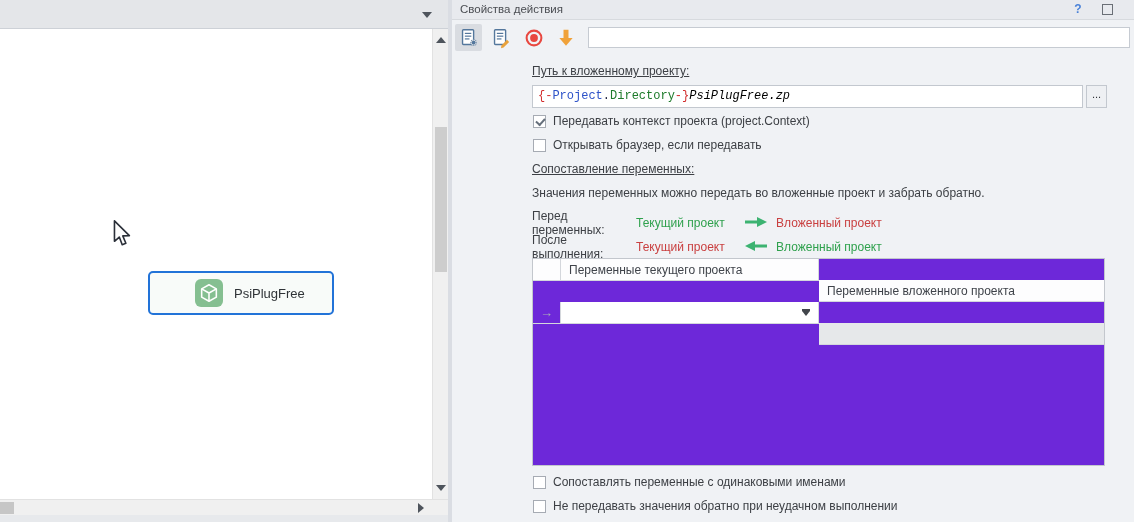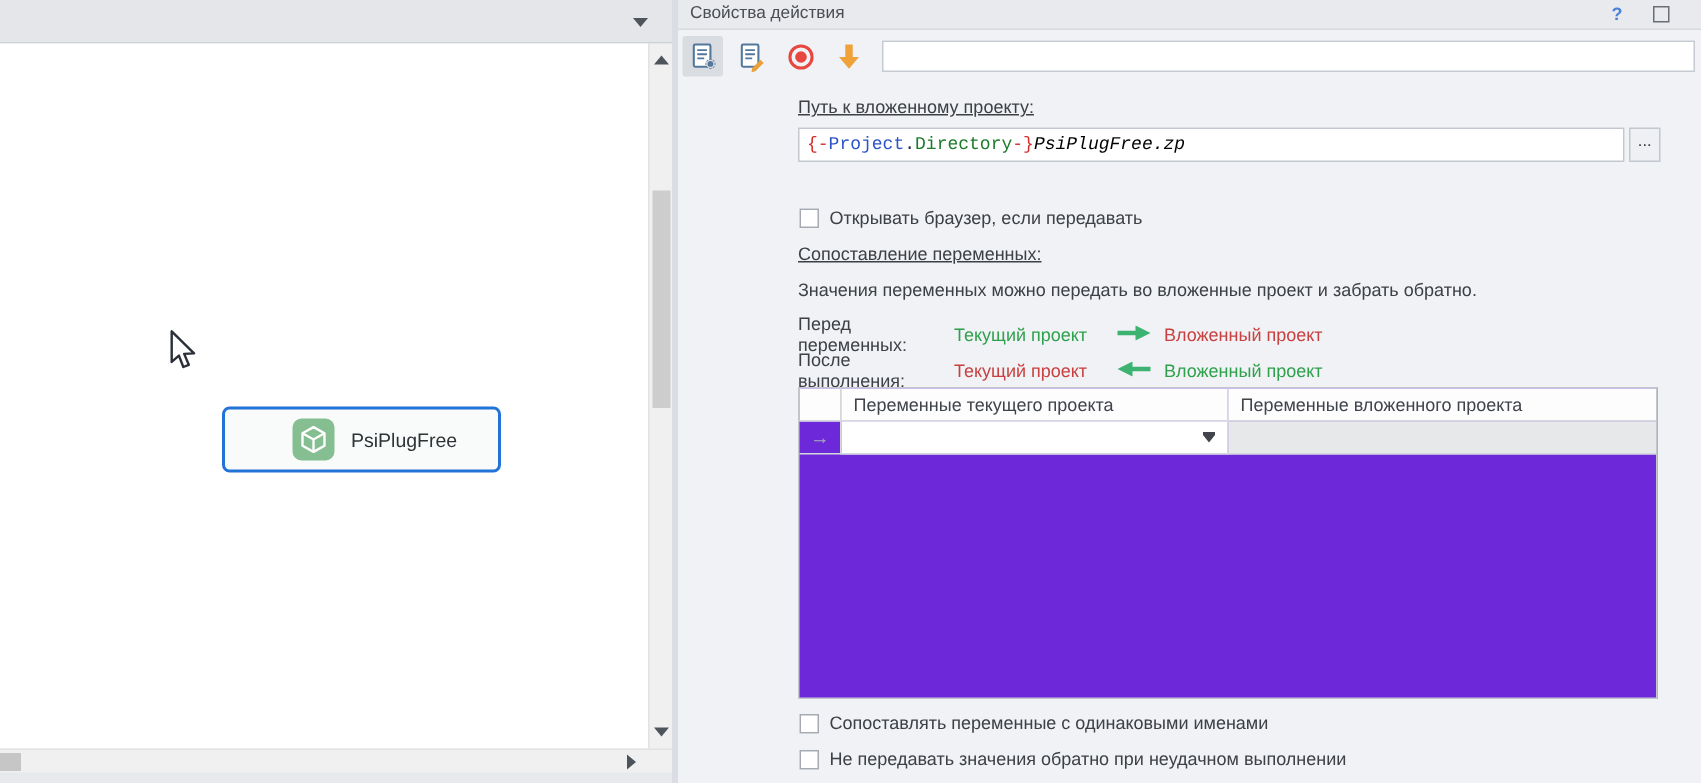--- a/index.html
+++ b/index.html
@@ -60,21 +60,21 @@
   
   .map-row { position:absolute; left:80px; width:573px; height:15px; display:grid; grid-template-columns:104px 100px 40px auto; align-items:center; font-size:12px; }
   .map-arrow { justify-self:center; }
 
   
   .vtable { position:absolute; left:80px; top:258px; width:573px; height:208px; background:#6d28d9; border:1px solid #c3c7cd; }
   .t-row { display:flex; }
   .t-cell { border-right:1px solid #d4d7dc; border-bottom:1px solid #d4d7dc; overflow:hidden; white-space:nowrap; }
   .t-sel { width:28px; flex:none; display:flex; align-items:center; justify-content:center; }
   .t-c1 { width:258px; flex:none; }
-  .t-c2 { flex:1; border-right:none; }
+  .t-c2 { flex:1; border-right:none;margin-top:21px; }
   .t-head .t-cell { height:22px; line-height:22px; padding-left:8px; background:#fdfdfe; color:#3f434a; cursor:pointer; }
   .t-head .t-sel { padding-left:0; }
   .t-data .t-cell { height:22px; }
   .row-arrow { color:#a9afb7; font-size:13px; }
   .combo { position:relative; background:#fff; cursor:pointer; }
   .combo-caret { position:absolute; right:8px; top:9px; width:0; height:0; border-left:4px solid transparent; border-right:4px solid transparent; border-top:5px solid #42464c; }
   .combo-caret::before { content:""; position:absolute; left:-4px; top:-7px; width:8px; height:1.5px; background:#42464c; }
   .cell-disabled { background:#e6e8ea; }
 </style>
 </head>
@@ -155,20 +155,24 @@
     <svg width="24" height="24" viewBox="0 0 26 26">
       <path d="M10.3 4 h5.4 v9 h4.5 L13 21.5 L5.8 13 h4.5 Z" fill="#f0a23a"></path>
     </svg>
   </div>
   <input class="toolbar-input" type="text" value="" style="">
 
   <div class="sec-label" style="top:64px">Путь к вложенному проекту:</div>
   <div class="path-input"><span><span style="color: rgb(210, 45, 45);">{-</span><span style="color: rgb(45, 82, 200);">Project</span><span style="color: rgb(32, 36, 63);">.</span><span style="color: rgb(29, 122, 42);">Directory</span><span style="color: rgb(210, 45, 45);">-}</span><span style="color: #000000; font-style: italic;">PsiPlugFree.zp</span></span></div>
   <div class="browse-btn">...</div>
 
+  <div class="cb-row" style="top:114px">
+    <span class="checkbox checked"></span>
+    <span class="cb-label">Передавать контекст проекта (project.Context)</span>
+  </div>
   <div class="cb-row" style="top:138px">
     <span class="checkbox"></span>
     <span class="cb-label">Открывать браузер, если передавать</span>
   </div>
 
   <div class="sec-label" style="top:162px">Сопоставление переменных:</div>
   <div class="desc-text" style="top:186px">Значения переменных можно передать во вложенные проект и забрать обратно.</div>
 
   <div class="map-row" style="top:209px">
     <span>Перед переменных:</span>

